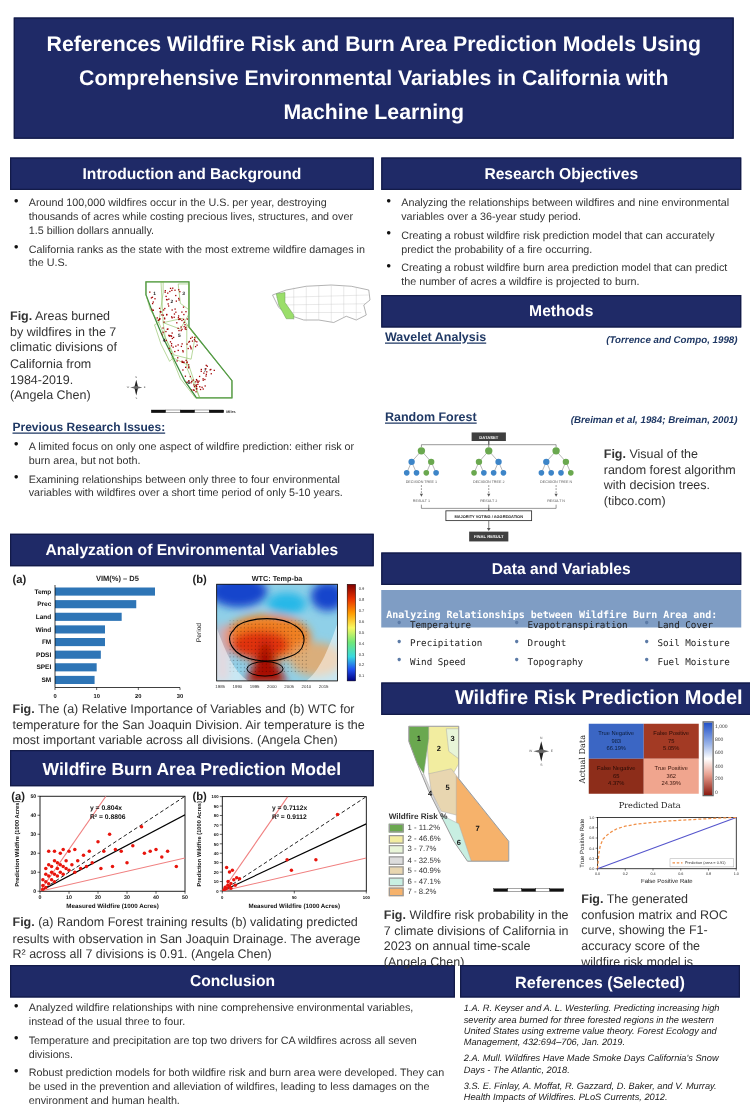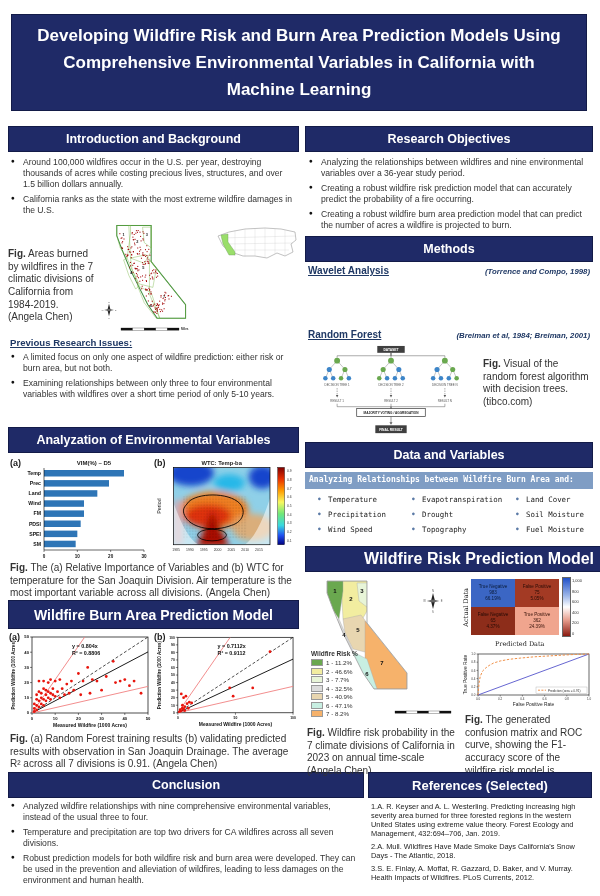--- a/index.html
+++ b/index.html
@@ -8,27 +8,27 @@
   .title-box{left:11px;top:14px;width:576px;height:97px;font-size:17px;line-height:1.6;padding:4px 22px;}
   .sec{font-size:12.5px;height:26px;}
   .big{font-size:14px;height:29px;}
   ul.bullets{list-style:none;margin:0;padding:0;position:absolute;}
   ul.bullets li{position:relative;padding-left:13px;margin-bottom:4px;font-size:8.6px;line-height:1.28;color:#333;}
   ul.bullets li::before{content:"\25CF";position:absolute;left:1px;top:0;font-size:6.5px;color:#111;}
   .cap{font-size:10px;line-height:1.27;color:#333;position:absolute;}
   .cap b{font-weight:bold;}
   .subhead{position:absolute;color:#1f3864;font-weight:bold;text-decoration:underline;font-size:9.6px;}
   .cite{position:absolute;color:#1f3864;font-weight:bold;font-style:italic;font-size:7.8px;text-align:right;}
-  .band{position:absolute;background:#7f9dc4;color:#fff;font-family:"DejaVu Sans Mono",monospace;font-weight:bold;font-size:8px;padding:3px 4px;box-sizing:border-box;}
+  .band{position:absolute;background:#7f9dc4;color:#fff;font-family:"DejaVu Sans Mono",monospace;font-weight:bold;font-size:8px;padding:15px 4px;box-sizing:border-box;}
   ul.vars{list-style:none;margin:0;padding:0;position:absolute;font-family:"DejaVu Sans Mono",monospace;}
   ul.vars li{position:relative;padding-left:10px;margin-bottom:6px;font-size:7.4px;color:#222;}
   ul.vars li::before{content:"\25CF";position:absolute;left:0;top:1px;font-size:4.5px;color:#5b7aa6;}
   .panel-label{position:absolute;font-weight:bold;font-size:9px;color:#222;z-index:3;}
   .refs{list-style:none;margin:0;padding:0;position:absolute;}
-  .refs li{font-size:7.4px;line-height:1.22;color:#222;margin-bottom:4px;}
+  .refs li{font-size:7.4px;line-height:1.22;color:#222;margin-bottom:4px;font-style:italic;}
   .legend{position:absolute;z-index:4;}
   .legend .lt{font-size:6.5px;font-weight:bold;color:#333;margin-bottom:2px;}
   .legend .lr{display:flex;align-items:center;margin-bottom:1.5px;}
   .legend .sw{width:10px;height:5px;border:0.5px solid #999;margin-right:3px;}
   .legend .ll{font-size:6.2px;color:#333;}
   .conf{position:absolute;display:flex;align-items:center;}
   .conf .vlab{writing-mode:vertical-rl;transform:rotate(180deg);font-size:6.5px;color:#222;font-family:"DejaVu Serif",serif;margin-right:1px;}
   .conf .grid{display:grid;grid-template-columns:44px 44px;grid-template-rows:28px 28px;}
   .conf .cell{display:flex;flex-direction:column;align-items:center;justify-content:center;font-size:4.6px;line-height:1.25;text-align:center;}
   .conf .cbar{width:7px;height:58px;margin-left:3px;border:0.5px solid #666;background:linear-gradient(#2050c8,#9ab4e8 30%,#ffffff 50%,#e8a090 72%,#8a1a10);}
@@ -36,21 +36,21 @@
   .conf .cticks span{font-size:4px;color:#333;}
   .predlab{position:absolute;font-size:6.5px;color:#222;font-family:"DejaVu Serif",serif;text-align:center;}
   svg{display:block;}
   svg text{font-family:"Liberation Sans",sans-serif;}
 </style>
 </head>
 <body>
 
 <div class="poster">
 
-  <div class="hdr title-box">Developing Wildfire Risk and Burn Area Prediction Models Using Comprehensive Environmental Variables in California with Machine Learning</div>
+  <div class="hdr title-box">References Wildfire Risk and Burn Area Prediction Models Using Comprehensive Environmental Variables in California with Machine Learning</div>
 
   <div class="hdr sec" style="left:8px;top:126px;width:291px;">Introduction and Background</div>
   <ul class="bullets" style="left:10px;top:157px;width:286px;">
       <li>Around 100,000 wildfires occur in the U.S. per year, destroying thousands of acres while costing precious lives, structures, and over 1.5 billion dollars annually.</li>
       <li>California ranks as the state with the most extreme wildfire damages in the U.S.</li>
     </ul>
 
   <div style="position:absolute;left:8px;top:222px;width:291px;height:113px;display:flex;">
     <div class="cap" style="position:relative;width:87px;padding-top:26px;flex:none;">
       <b>Fig.</b><span> Areas burned by wildfires in the 7 climatic divisions of California from 1984-2019. (Angela Chen)</span>

